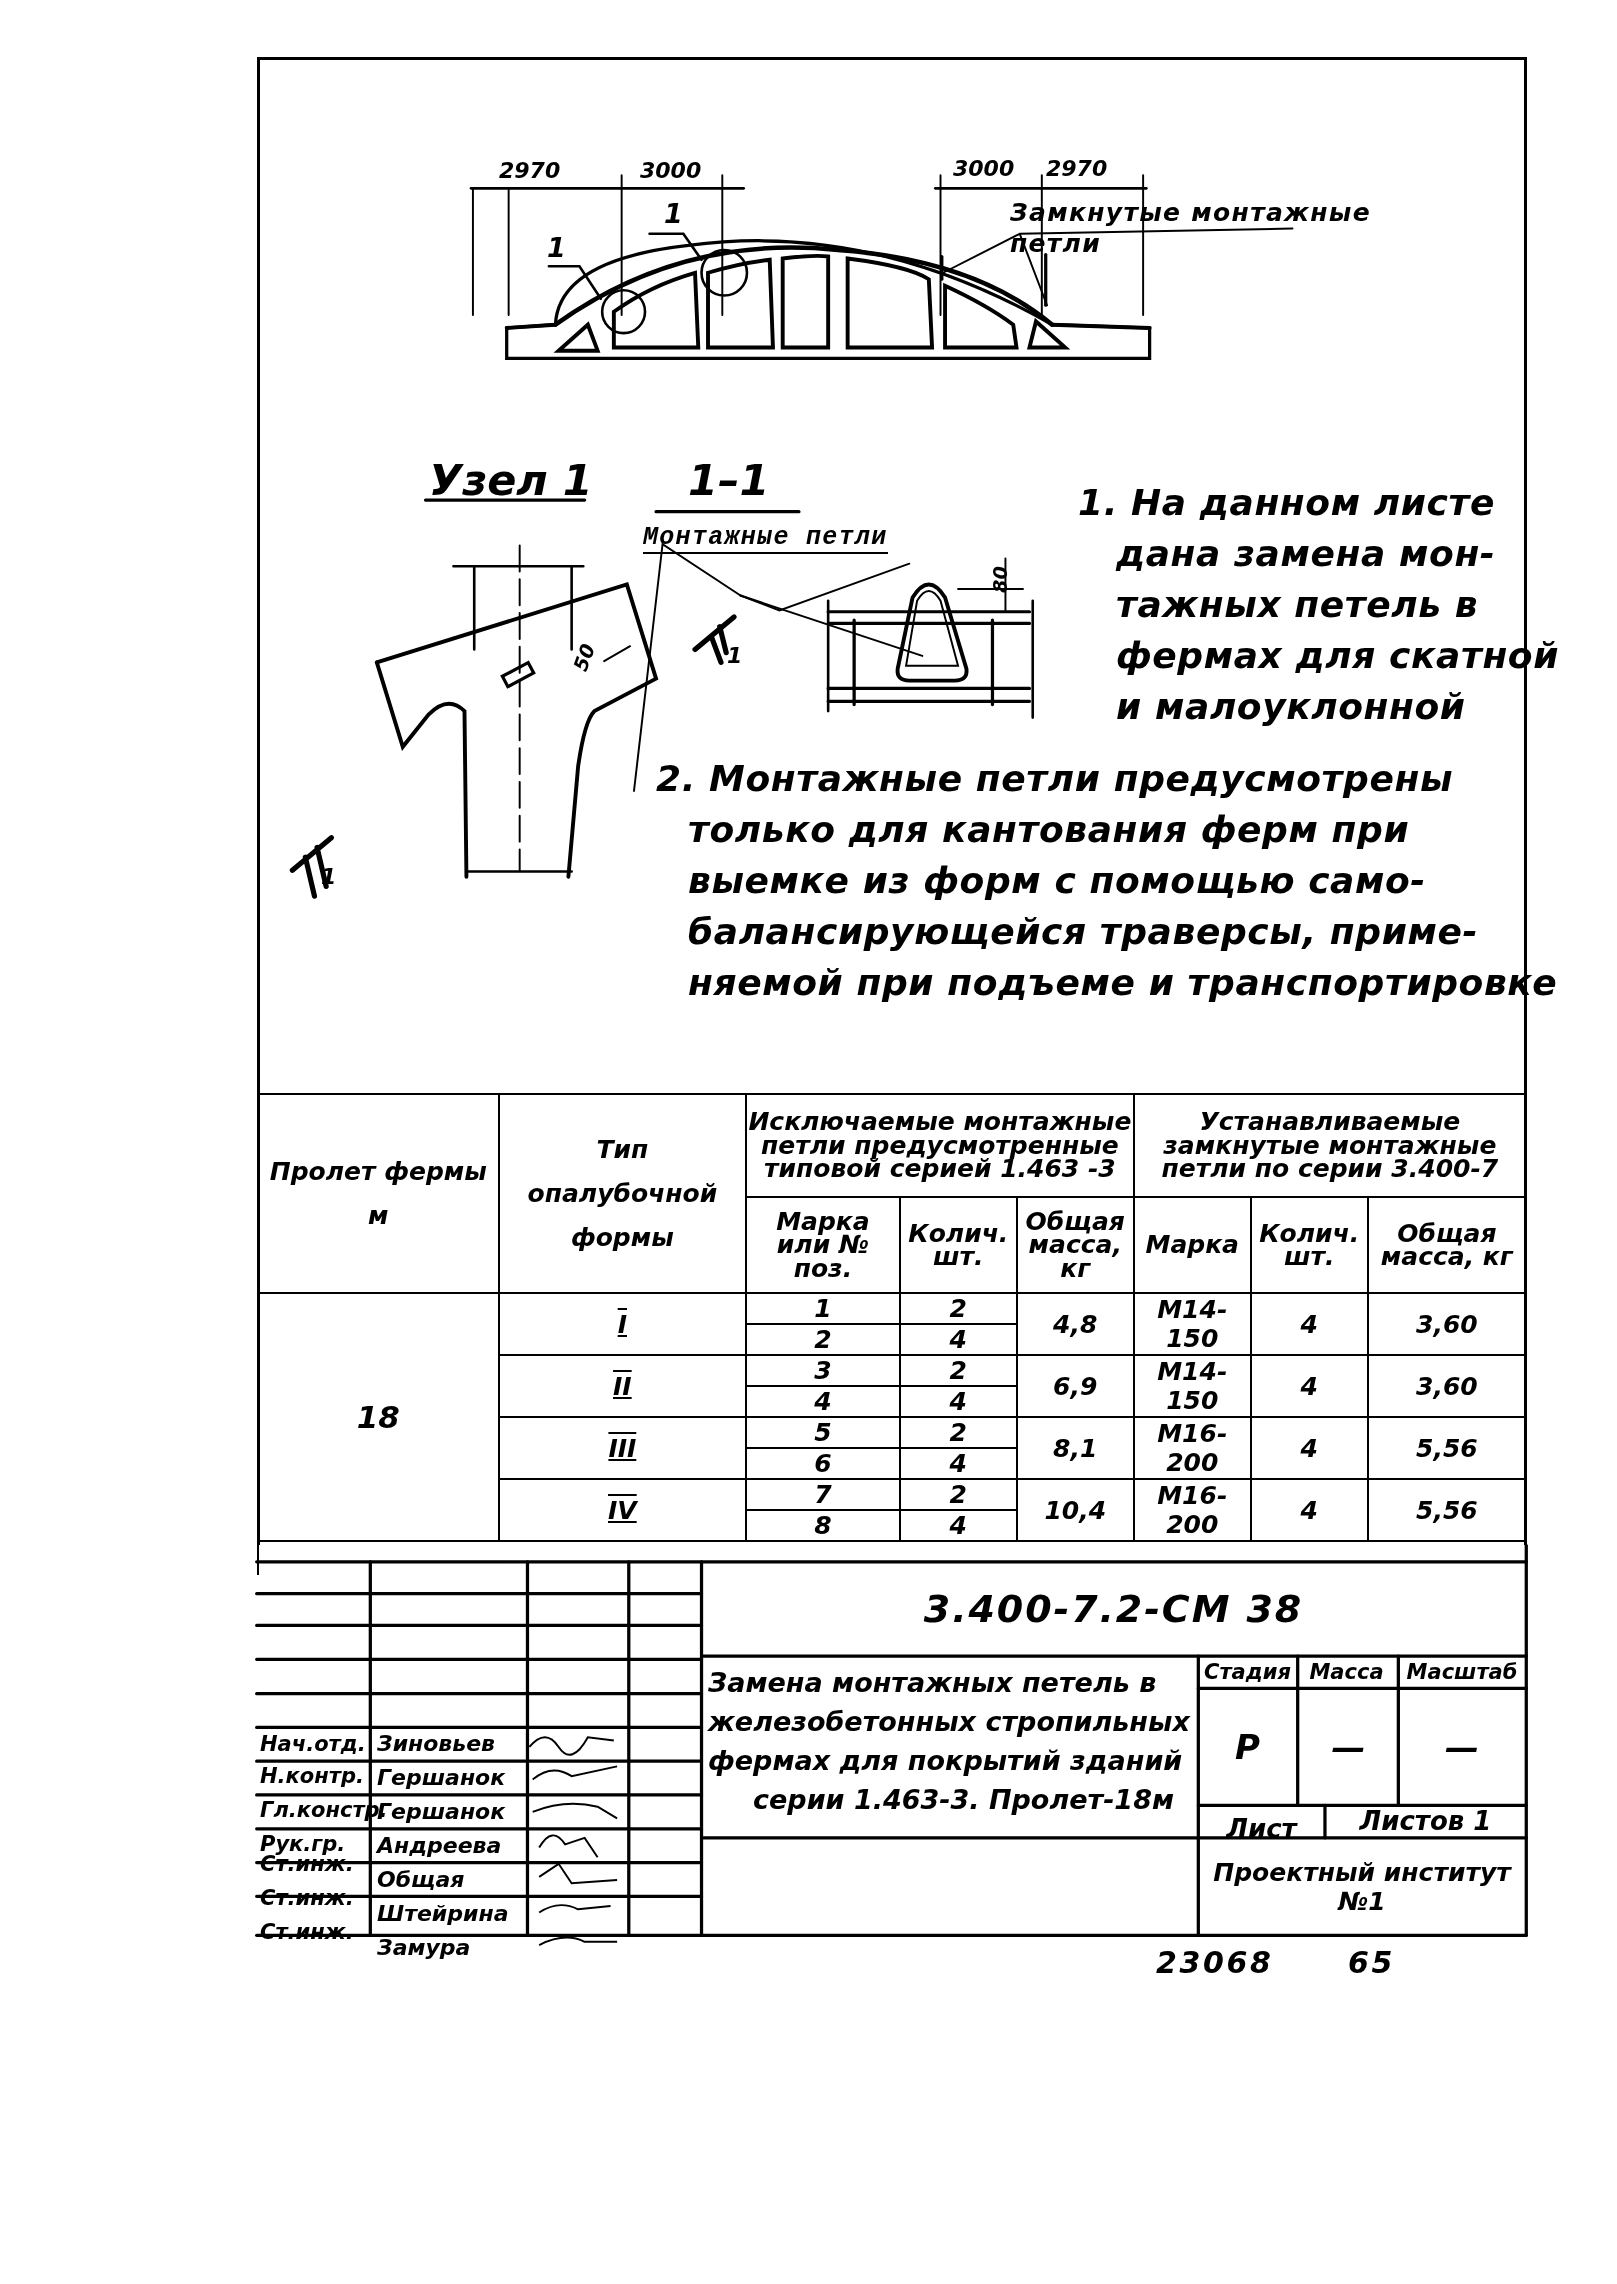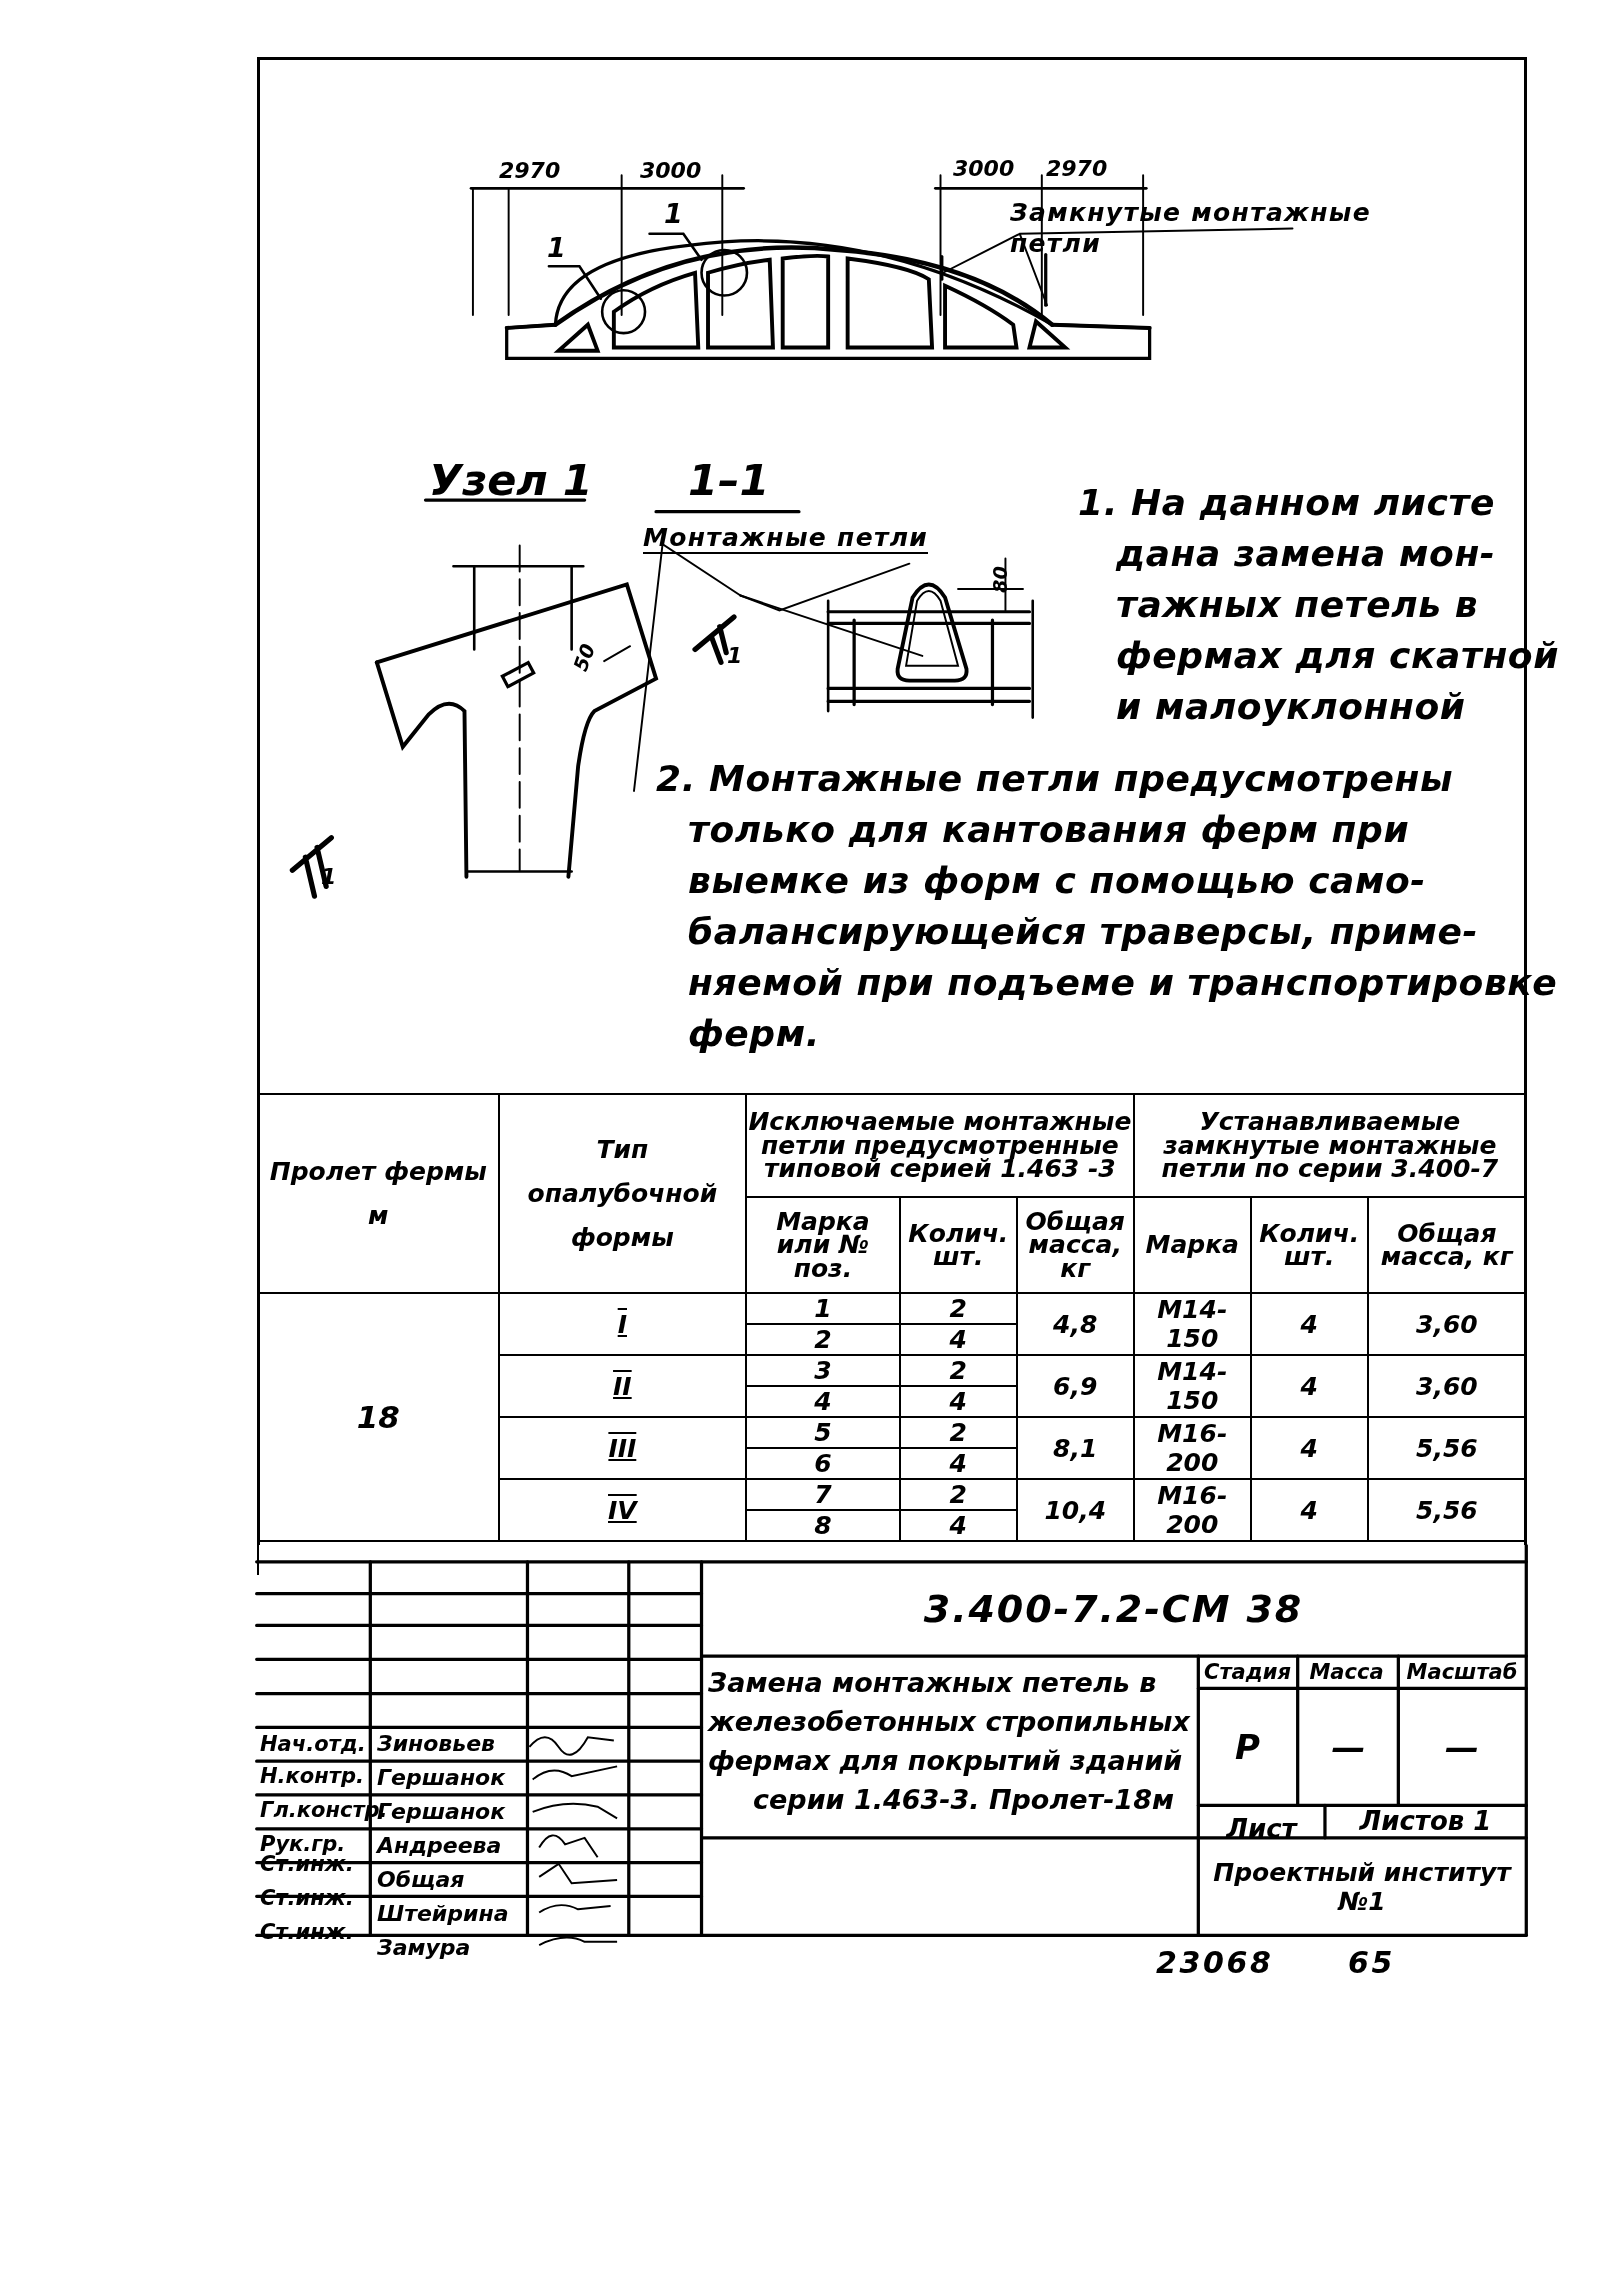--- a/index.html
+++ b/index.html
@@ -99,40 +99,39 @@
 <div class="abs hand dim" style="left:499px;top:158px;">2970</div>
 <div class="abs hand dim" style="left:640px;top:158px;">3000</div>
 <div class="abs hand dim" style="left:953px;top:156px;">3000</div>
 <div class="abs hand dim" style="left:1046px;top:156px;">2970</div>
 <div class="abs hand" style="left:547px;top:232px;font-size:27px;">1</div>
 <div class="abs hand" style="left:664px;top:198px;font-size:27px;">1</div>
 <div class="abs hand" style="left:1010px;top:197px;font-size:25px;width:403px;line-height:31px;letter-spacing:1.3px;">Замкнутые монтажные петли</div>
 
 <div class="abs hand" style="left:429px;top:455px;font-size:43px;">Узел 1</div>
 <div class="abs hand" style="left:688px;top:455px;font-size:43px;">1–1</div>
-<div class="abs hand" style="left:643px;top:523px;font-size:25px;border-bottom:2.6px solid #000;letter-spacing:1.3px;">Монтажные петли</div>
+<div class="abs hand" style="left:643px;top:523px;font-size:25px;border-bottom:2.6px solid #000;letter-spacing:1.3px;font-family:Liberation Mono, monospace;">Монтажные петли</div>
 <div class="abs hand" style="left:571px;top:646px;font-size:19.5px;transform:rotate(-70deg);">50</div>
 <div class="abs hand" style="left:987px;top:568px;font-size:19.5px;transform:rotate(-90deg);">80</div>
 <div class="abs hand" style="left:727px;top:643px;font-size:22px;">1</div>
 <div class="abs hand" style="left:321px;top:864px;font-size:22px;">1</div>
 
 <div class="note hand" style="left:1078px;top:477px;">
   <div>1. На данном листе</div>
   <div style="padding-left:38px">дана замена мон-</div>
   <div style="padding-left:38px">тажных петель в</div>
   <div style="padding-left:38px">фермах для скатной</div>
   <div style="padding-left:38px">и малоуклонной</div>
 </div>
 <div class="note hand" style="left:656px;top:753px;">
   <div>2. Монтажные петли предусмотрены</div>
   <div style="padding-left:32px">только для кантования ферм при</div>
   <div style="padding-left:32px">выемке из форм с помощью само-</div>
   <div style="padding-left:32px">балансирующейся траверсы, приме-</div>
   <div style="padding-left:32px">няемой при подъеме и транспортировке</div>
-  <div style="padding-left:32px">ферм.</div>
 </div>
 
 <table class="spec hand" style="left:257px;top:1093px;width:1270px;">
   <colgroup>
     <col style="width:216px">
       <col style="width:222px">
     <col style="width:138px">
       <col style="width:105px">
       <col style="width:105px">
     <col style="width:105px">

